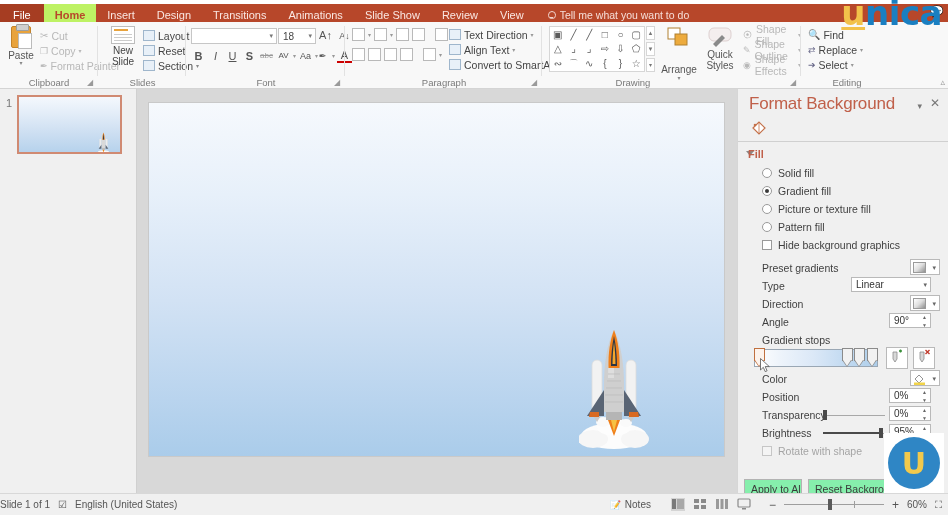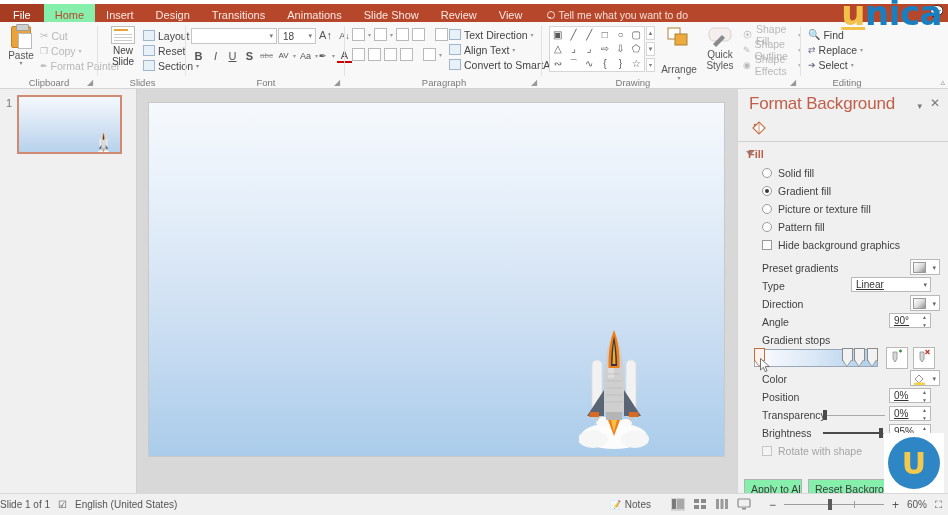--- a/index.html
+++ b/index.html
@@ -17,21 +17,21 @@
   .tabbar {
     position: absolute; left:0; top:4px; width:948px; height:22px;
     background: #b7472a;
     display: flex; align-items: stretch;
   }
   .tab {
     padding: 0 11px; display:flex; align-items:center;
     color:#fae7e2; font-size:11px; white-space:nowrap;
   }
   .tab.file { background:#a63d22; color:#fff; padding:0 13px; }
-  .tab.active { background:#86efac; color:#b7472a; }
+  .tab.active { background:#bef264; color:#b7472a;font-weight:bold; }
   .tellme {
     display:flex; align-items:center; gap:4px;
     color:#f6ded8; font-size:10.5px; padding-left:12px; font-style:normal;
   }
   .bulb { width:9px; height:9px; position:relative; display:inline-block; }
   .bulb::before{
     content:""; position:absolute; left:1.5px; top:0; width:6px; height:6px;
     border:1px solid #f3d6cf; border-radius:50% 50% 45% 45%;
   }
   .bulb::after{
@@ -222,21 +222,21 @@
     width:10px;height:10px;border:1px solid #9a9a9a;background:#fff; flex:none;
   }
   .lbl-row{
     position:absolute; left:24px; font-size:10.5px; color:#3f3f3f; white-space:nowrap;
   }
   .u { text-decoration:underline; }
 
   .ctlbox{
     position:absolute; background:#fff; border:1px solid #b9b9b9; height:15px;
   }
-  .ctlbox .val { position:absolute; left:4px; top:1px; font-size:10px; color:#333;text-decoration:underline; }
+  .ctlbox .val { position:absolute; left:4px; top:1px; font-size:10px; color:#333; }
   .spin {
     position:absolute; right:1px; top:1px; width:9px; height:13px;
     display:flex; flex-direction:column; justify-content:space-between; align-items:center;
   }
   .spin i { font-style:normal; font-size:5px; color:#666; line-height:5px; }
   .combo-caret{ position:absolute; right:3px; top:3px; font-size:7px; color:#666; }
 
   .swatchbtn{
     position:absolute; height:16px; width:30px; background:#fff; border:1px solid #b9b9b9;
   }

